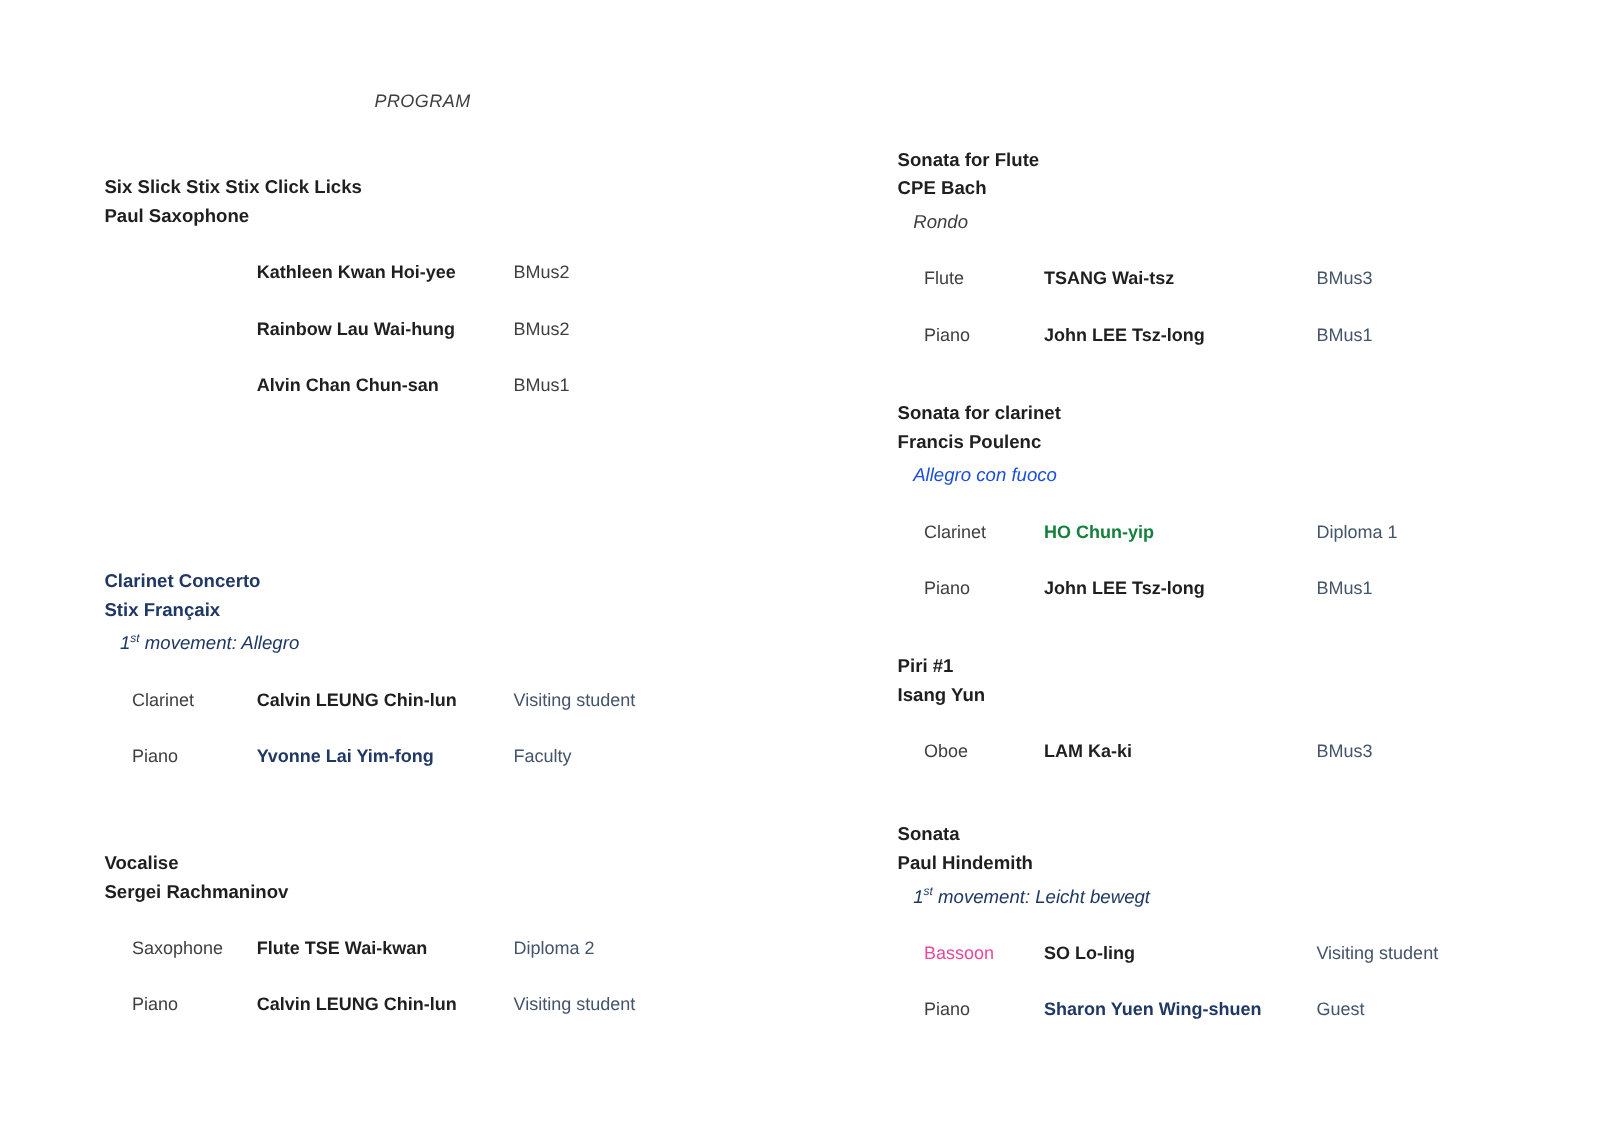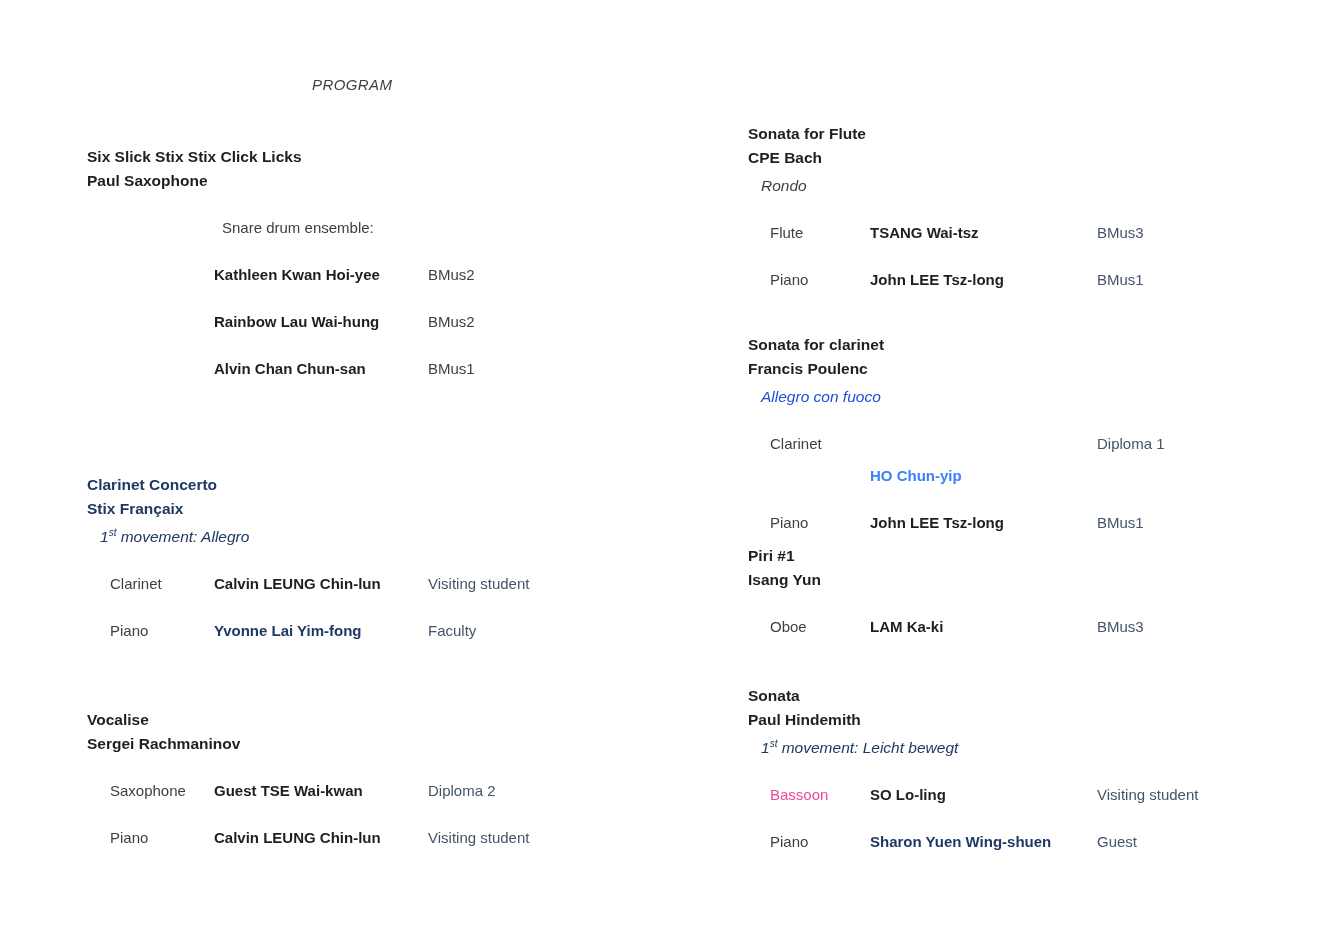--- a/index.html
+++ b/index.html
@@ -49,21 +49,20 @@
 <body>
 
 <div id="page">
   <div class="page-title">PROGRAM</div>
   <div class="col col-left">
       <div class="sec s0">
         <div class="sec-head">
           <span class="sec-title" style="color: rgb(31, 31, 31);">Six Slick Stix Stix Click Licks</span>
           <span class="sec-composer" style="color: rgb(31, 31, 31);">Paul Saxophone</span>
         </div>
-        <div class="ens-label" style="color: rgb(63, 63, 63);">Snare drum ensemble:</div>
         <div class="perf-row no-instr">
           <span class="perf-name" style="color: rgb(31, 31, 31);">Kathleen Kwan Hoi-yee</span>
           <span class="perf-status" style="color: rgb(63, 63, 63);">BMus2</span>
         </div>
         <div class="perf-row no-instr">
           <span class="perf-name" style="color: rgb(31, 31, 31);">Rainbow Lau Wai-hung</span>
           <span class="perf-status" style="color: rgb(63, 63, 63);">BMus2</span>
         </div>
         <div class="perf-row no-instr">
           <span class="perf-name" style="color: rgb(31, 31, 31);">Alvin Chan Chun-san</span>
@@ -87,21 +86,21 @@
           <span class="perf-status" style="color: rgb(68, 84, 106);">Faculty</span>
         </div>
       </div>
       <div class="sec s2">
         <div class="sec-head">
           <span class="sec-title" style="color: rgb(31, 31, 31);">Vocalise</span>
           <span class="sec-composer" style="color: rgb(31, 31, 31);">Sergei Rachmaninov</span>
         </div>
         <div class="perf-row">
           <span class="perf-instr" style="color: rgb(63, 63, 63);">Saxophone</span>
-          <span class="perf-name" style="color: rgb(31, 31, 31);">Guest TSE Wai-kwan</span>
+          <span class="perf-name" style="color: rgb(31, 31, 31);">Flute TSE Wai-kwan</span>
           <span class="perf-status" style="color: rgb(68, 84, 106);">Diploma 2</span>
         </div>
         <div class="perf-row">
           <span class="perf-instr" style="color: rgb(63, 63, 63);">Piano</span>
           <span class="perf-name" style="color: rgb(31, 31, 31);">Calvin LEUNG Chin-lun</span>
           <span class="perf-status" style="color: rgb(68, 84, 106);">Visiting student</span>
         </div>
       </div>
     </div>
   <div class="col col-right">
@@ -123,21 +122,21 @@
         </div>
       </div>
       <div class="sec s1">
         <div class="sec-head">
           <span class="sec-title" style="color: rgb(31, 31, 31);">Sonata for clarinet</span>
           <span class="sec-composer" style="color: rgb(31, 31, 31);">Francis Poulenc</span>
         </div>
         <div class="sec-sub" style="color: #1d4ed8;"><span>Allegro con fuoco</span><sup></sup><span></span></div>
         <div class="perf-row">
           <span class="perf-instr" style="color: rgb(63, 63, 63);">Clarinet</span>
-          <span class="perf-name" style="color: #3b82f6; margin-top: 32px;">HO Chun-yip</span>
+          <span class="perf-name" style="color: #15803d;">HO Chun-yip</span>
           <span class="perf-status" style="color: rgb(68, 84, 106);">Diploma 1</span>
         </div>
         <div class="perf-row">
           <span class="perf-instr" style="color: rgb(63, 63, 63);">Piano</span>
           <span class="perf-name" style="color: rgb(31, 31, 31);">John LEE Tsz-long</span>
           <span class="perf-status" style="color: rgb(68, 84, 106);">BMus1</span>
         </div>
       </div>
       <div class="sec s2">
         <div class="sec-head">

